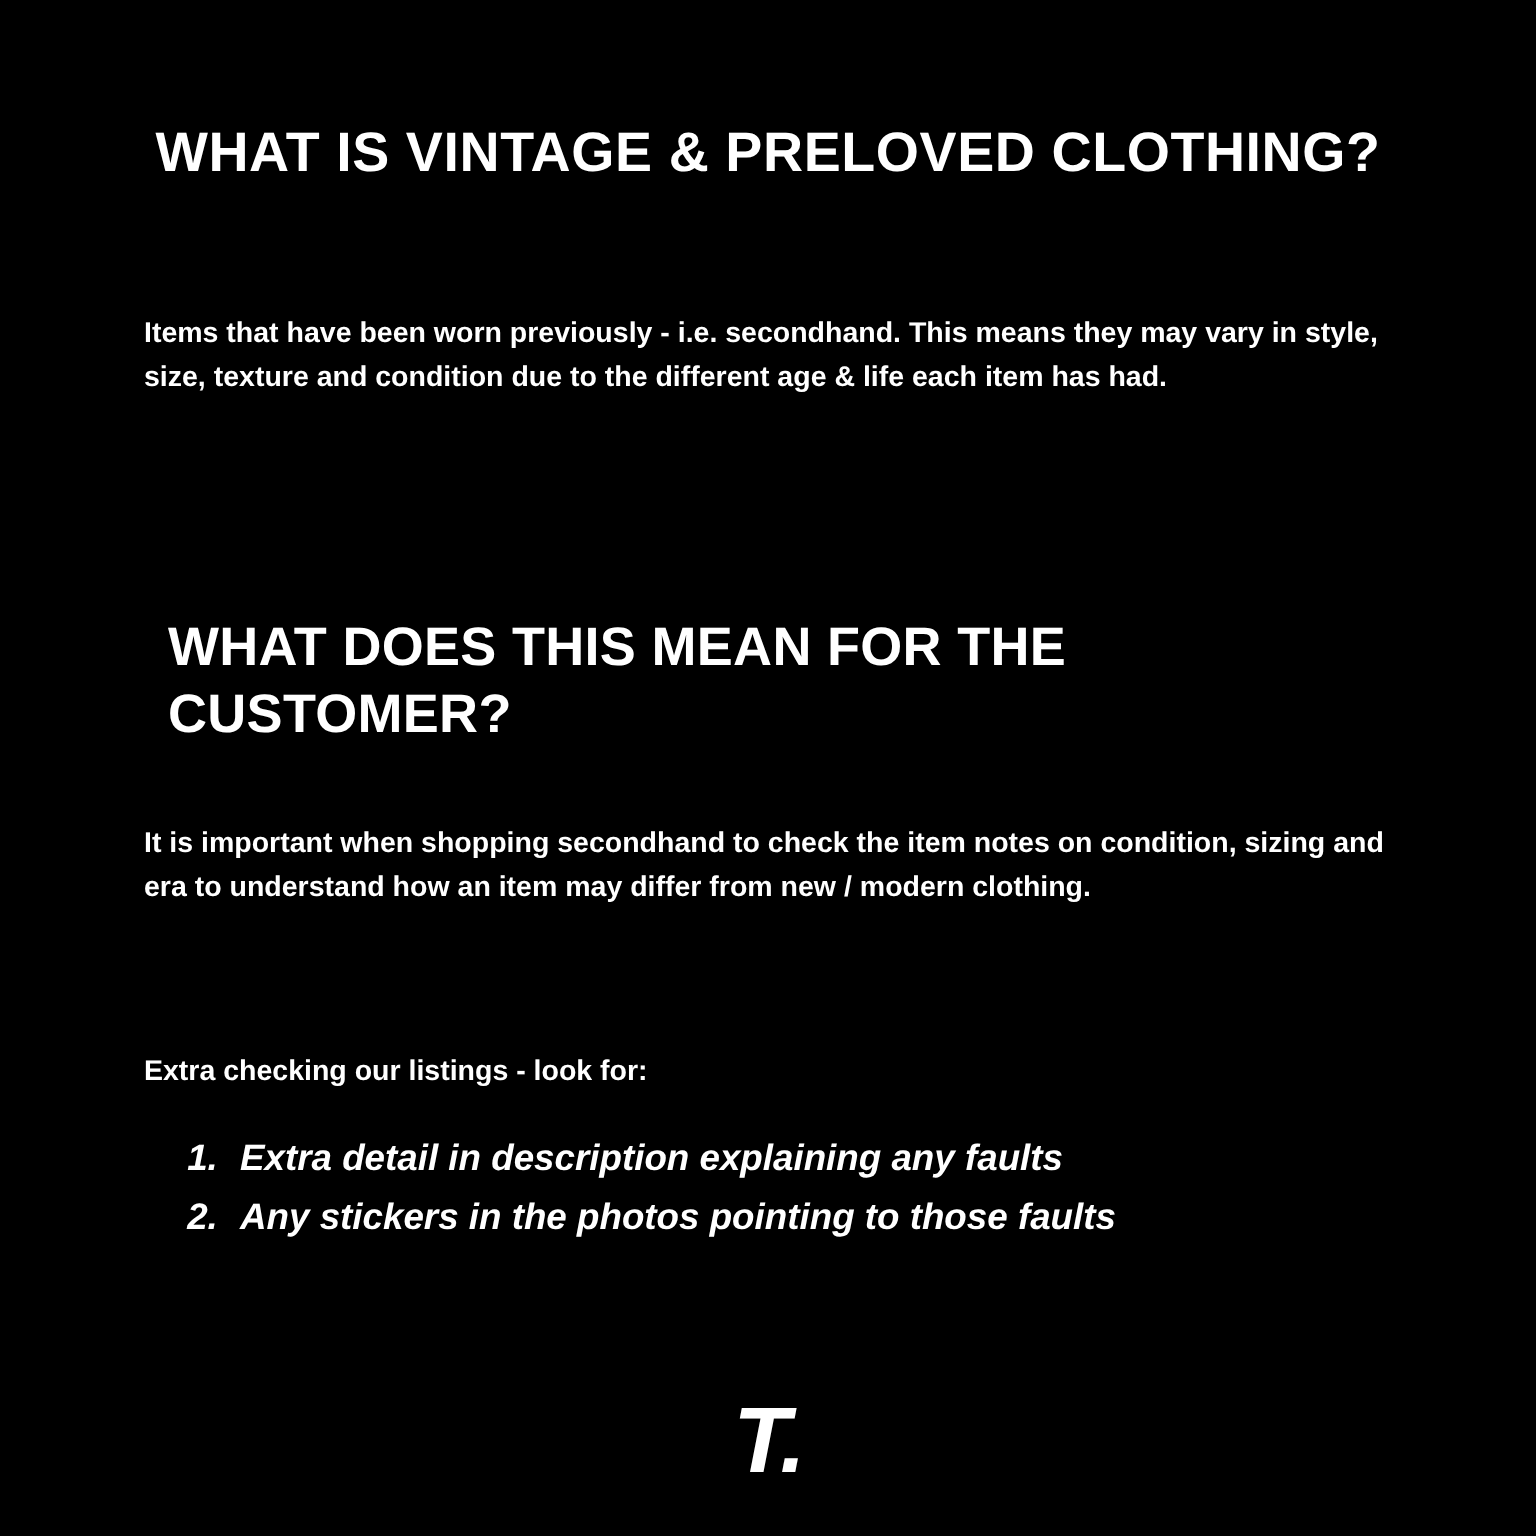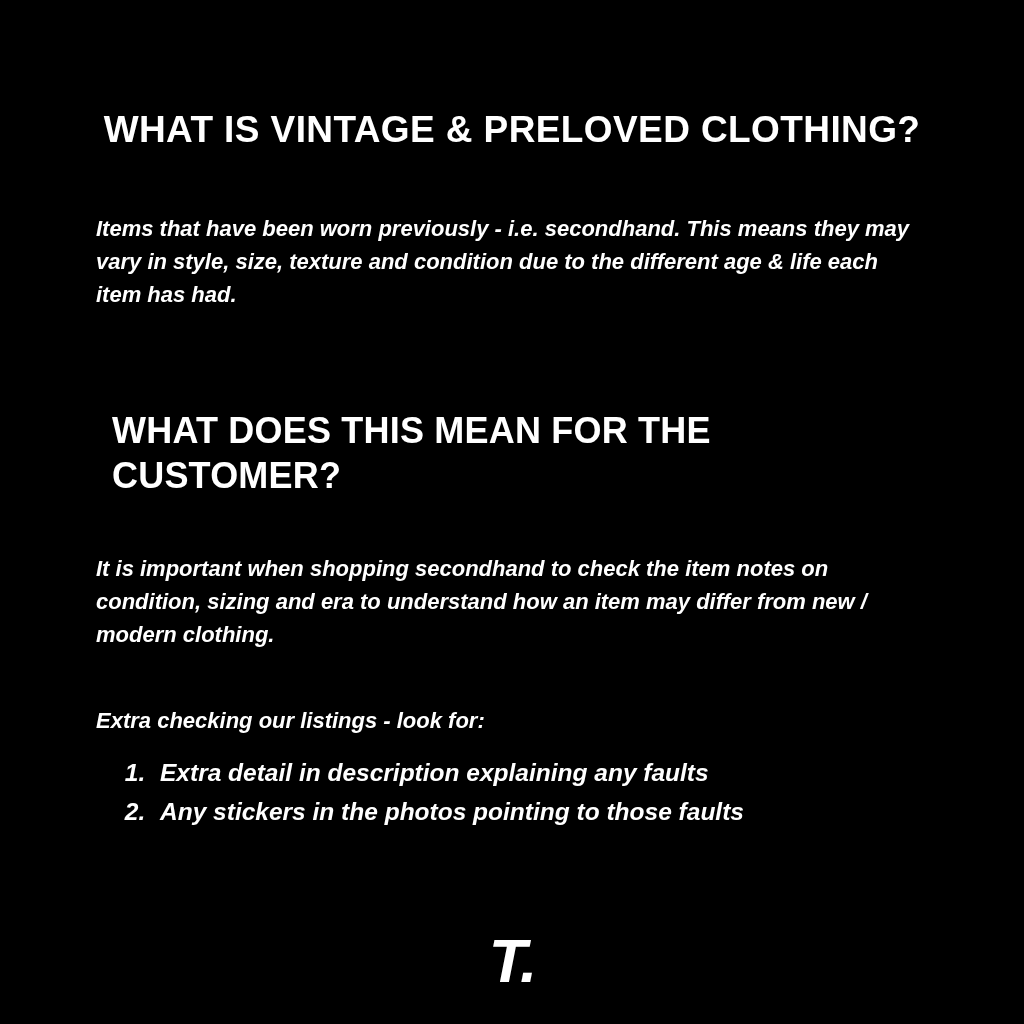--- a/index.html
+++ b/index.html
@@ -16,37 +16,36 @@
   }
   .page {
     position: relative;
     width: 1024px;
     height: 1024px;
     box-sizing: border-box;
     padding: 0;
   }
   .heading-main {
     position: absolute;
-    top: 84px;
+    top: 56px;
     left: 0;
     width: 1024px;
     text-align: center;
     font-size: 37px;
     font-weight: bold;
     letter-spacing: 0.4px;
     line-height: 1.15;
     color: #ffffff;
   }
   .body-block {
     position: absolute;
     left: 96px;
     width: 832px;
-    font-size: 22px;
+    font-size: 19px;
     font-weight: bold;
-    font-style: italic;
     line-height: 1.5;
     color: #ffffff;
   }
   .block-1 { top: 190px; }
   .heading-sub {
     position: absolute;
     top: 378px;
     left: 112px;
     width: 800px;
     font-size: 36px;

